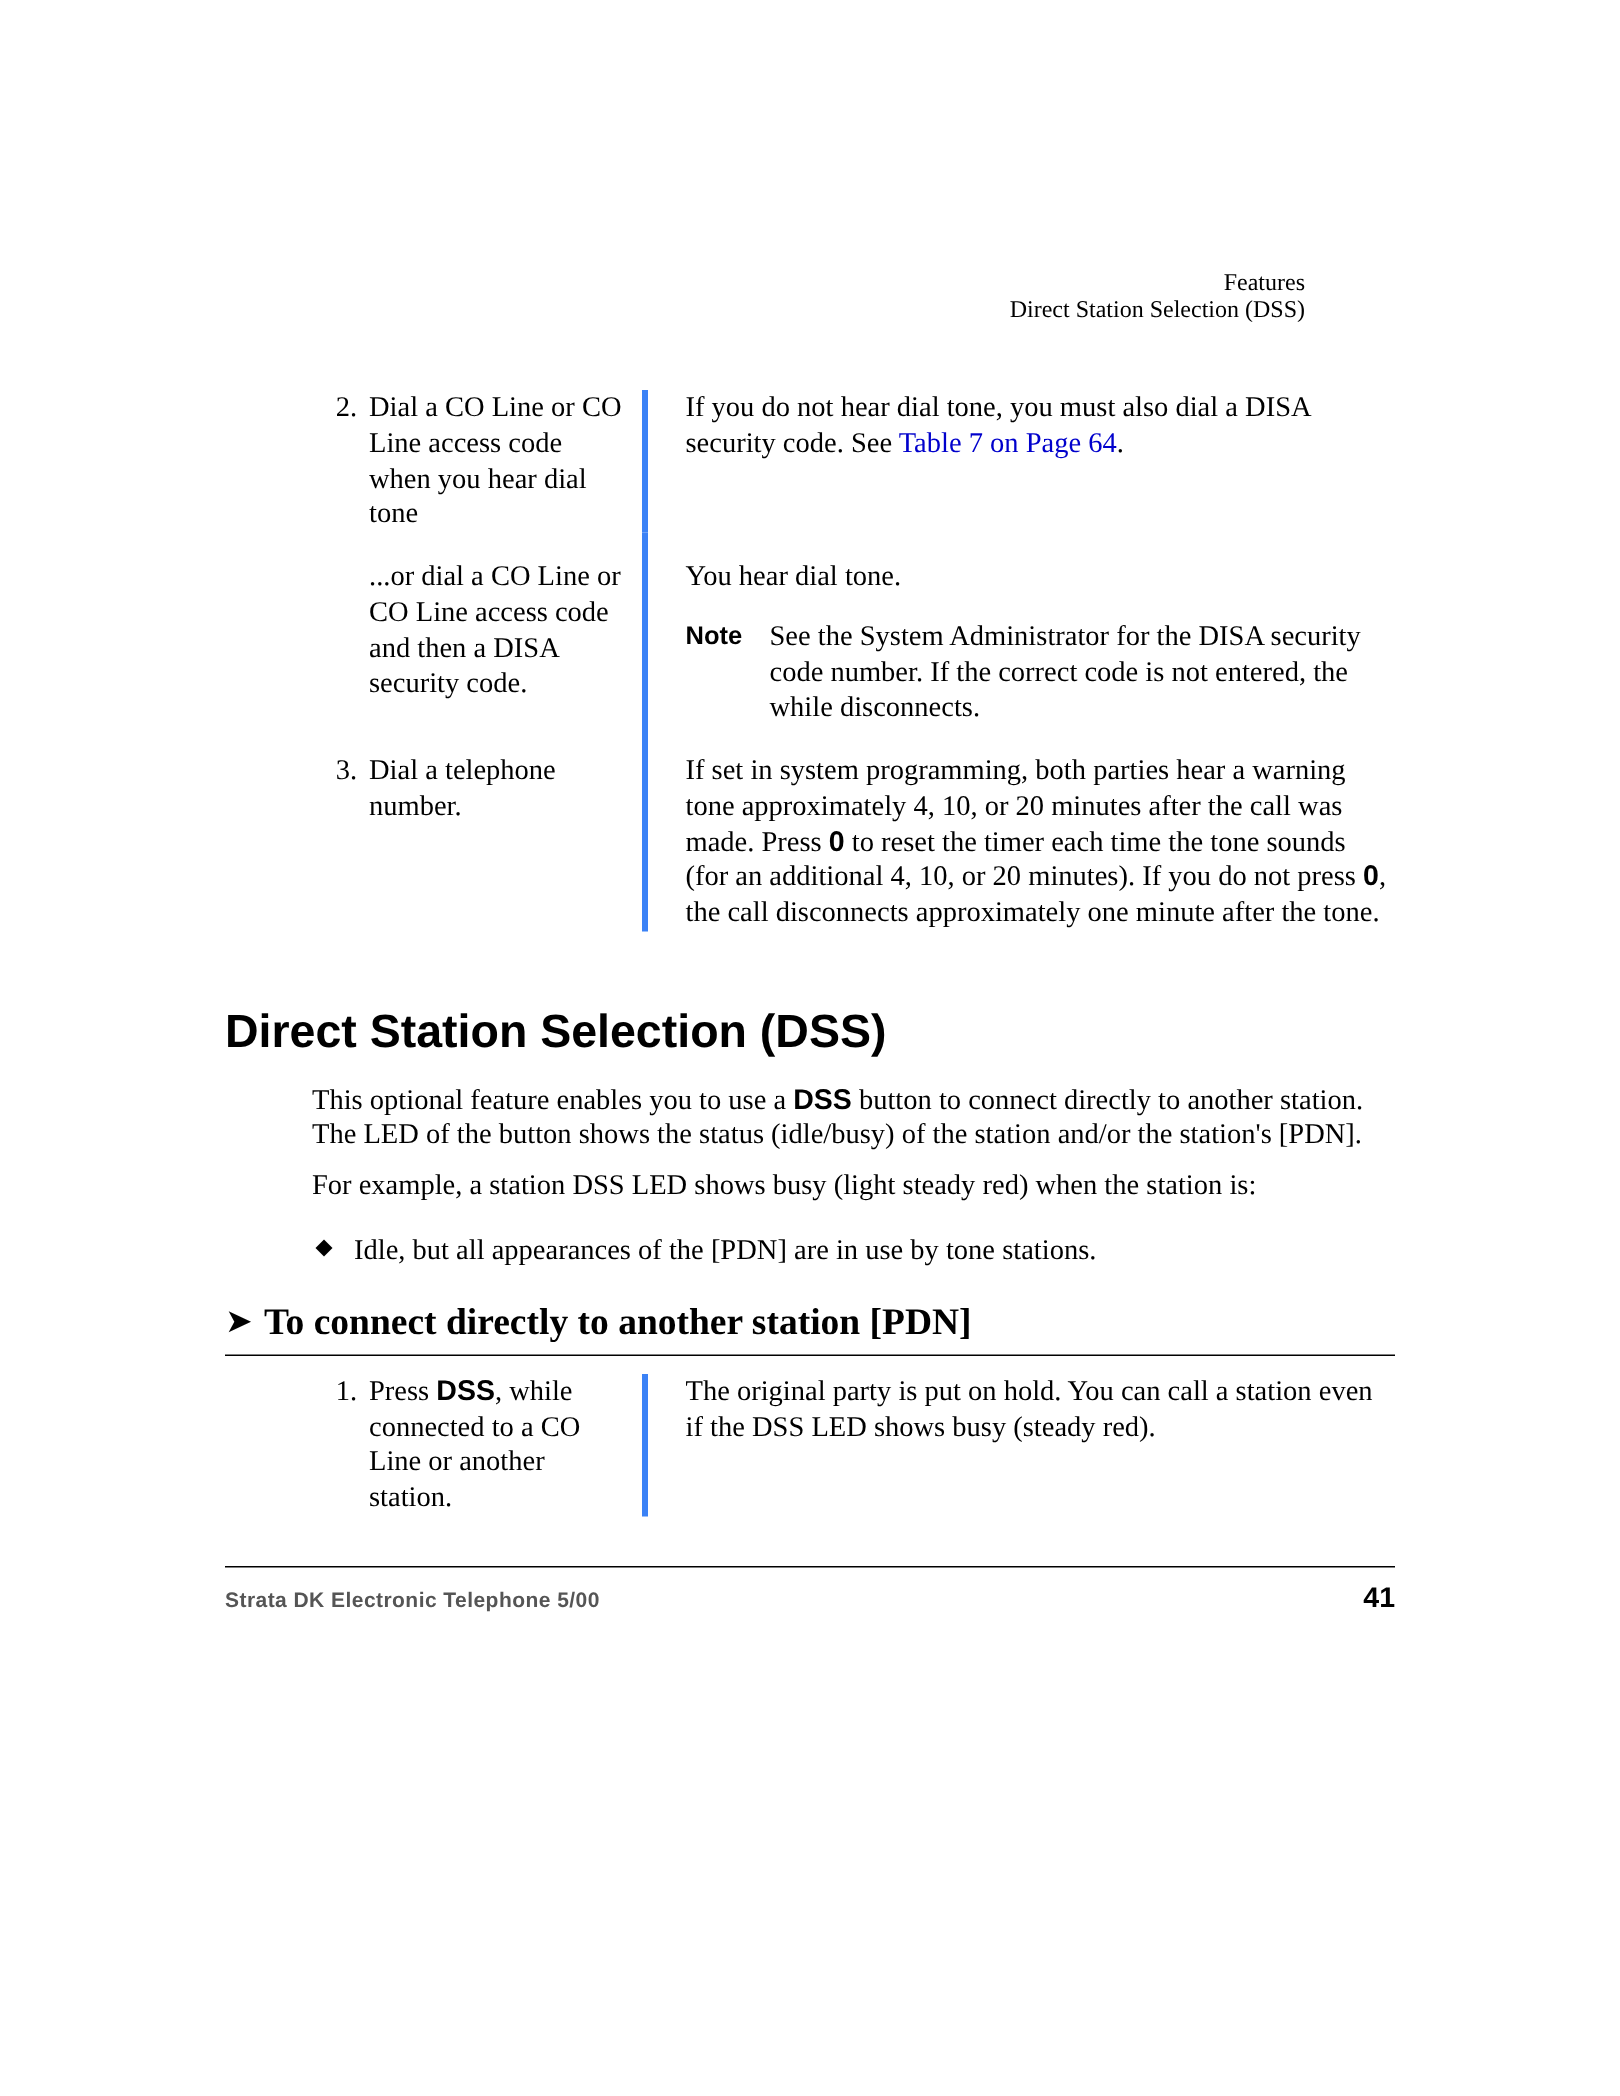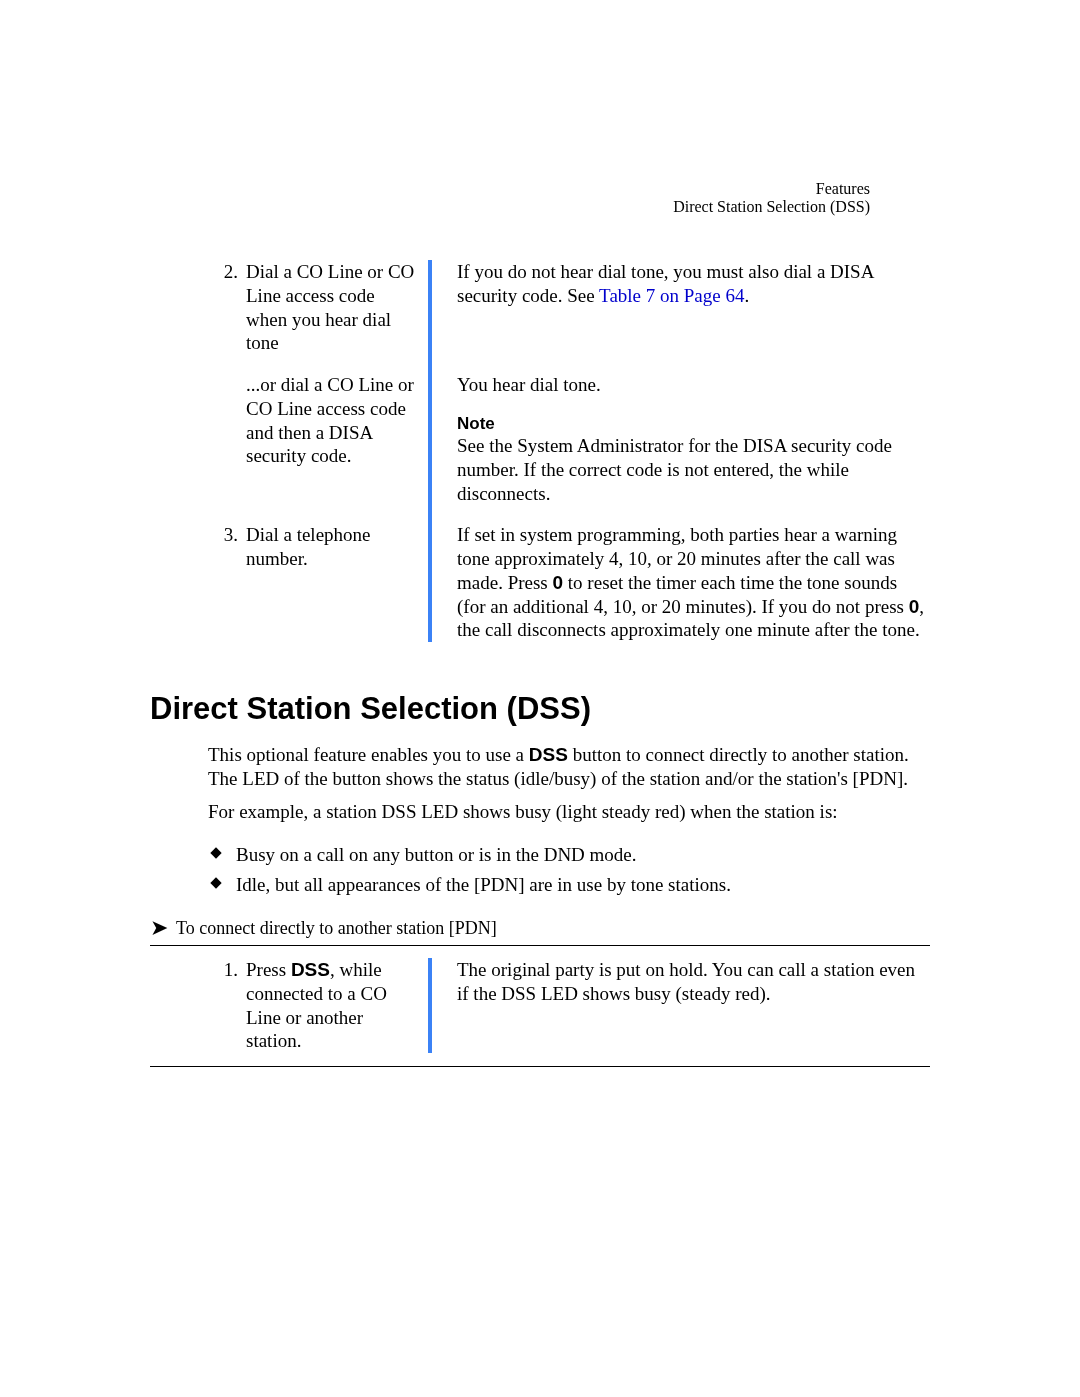--- a/index.html
+++ b/index.html
@@ -64,21 +64,20 @@
   }
   .step-row.pad-big .num-cell,
   .step-row.pad-big .left-cell,
   .step-row.pad-big .right-cell {
     padding-top: 18px;
   }
 
   .note-row {
     display: flex;
     margin-top: 16px;
-    flex-direction: column;
   }
   .note-label {
     font-family: Arial, Helvetica, sans-serif;
     font-weight: bold;
     font-size: 17px;
     width: 56px;
     flex-shrink: 0;
   }
   .note-text {
     flex: 1;
@@ -123,22 +122,22 @@
     align-items: center;
     margin-top: 20px;
     margin-bottom: 0;
   }
   .proc-arrow {
     width: 26px;
     font-size: 22px;
     line-height: 1;
   }
   .proc-title {
-    font-weight: normal;
-    font-size: 18px;
+    font-weight: bold;
+    font-size: 25px;
   }
   .proc-rule {
     border: none;
     border-top: 1px solid #000;
     margin: 6px 0 12px 0;
   }
 
   .footer {
     position: absolute;
     left: 150px;
@@ -215,21 +214,20 @@
     </div>
 
     <div class="section-title">Direct Station Selection (DSS)</div>
 
     <div class="body-para">
       <span>This optional feature enables you to use a </span><span class="sans-bold">DSS</span><span> button to connect directly to another station. The LED of the button shows the status (idle/busy) of the station and/or the station's [PDN].</span>
     </div>
     <div class="body-para">For example, a station DSS LED shows busy (light steady red) when the station is:</div>
 
     <ul class="bullets">
-      <li><span class="diamond"></span><span>Busy on a call on any button or is in the DND mode.</span></li>
       <li><span class="diamond"></span><span>Idle, but all appearances of the [PDN] are in use by tone stations.</span></li>
     </ul>
 
     <div class="proc-head">
       <div class="proc-arrow">➤</div>
       <div class="proc-title">To connect directly to another station [PDN]</div>
     </div>
     <hr class="proc-rule">
 
     <div class="step-table" style="width:720px;">
@@ -239,15 +237,19 @@
           <span>Press </span><span class="sans-bold">DSS</span><span>, while connected to a CO Line or another station.</span>
         </div>
         <div class="right-cell">The original party is put on hold. You can call a station even if the DSS LED shows busy (steady red).</div>
       </div>
     </div>
 
   </div>
 
   <div class="footer">
     <hr class="footer-rule">
+    <div class="footer-line">
+      <div class="footer-left">Strata DK Electronic Telephone  5/00</div>
+      <div class="footer-right">41</div>
+    </div>
   </div>
 
 </div>
 
 </body></html>

